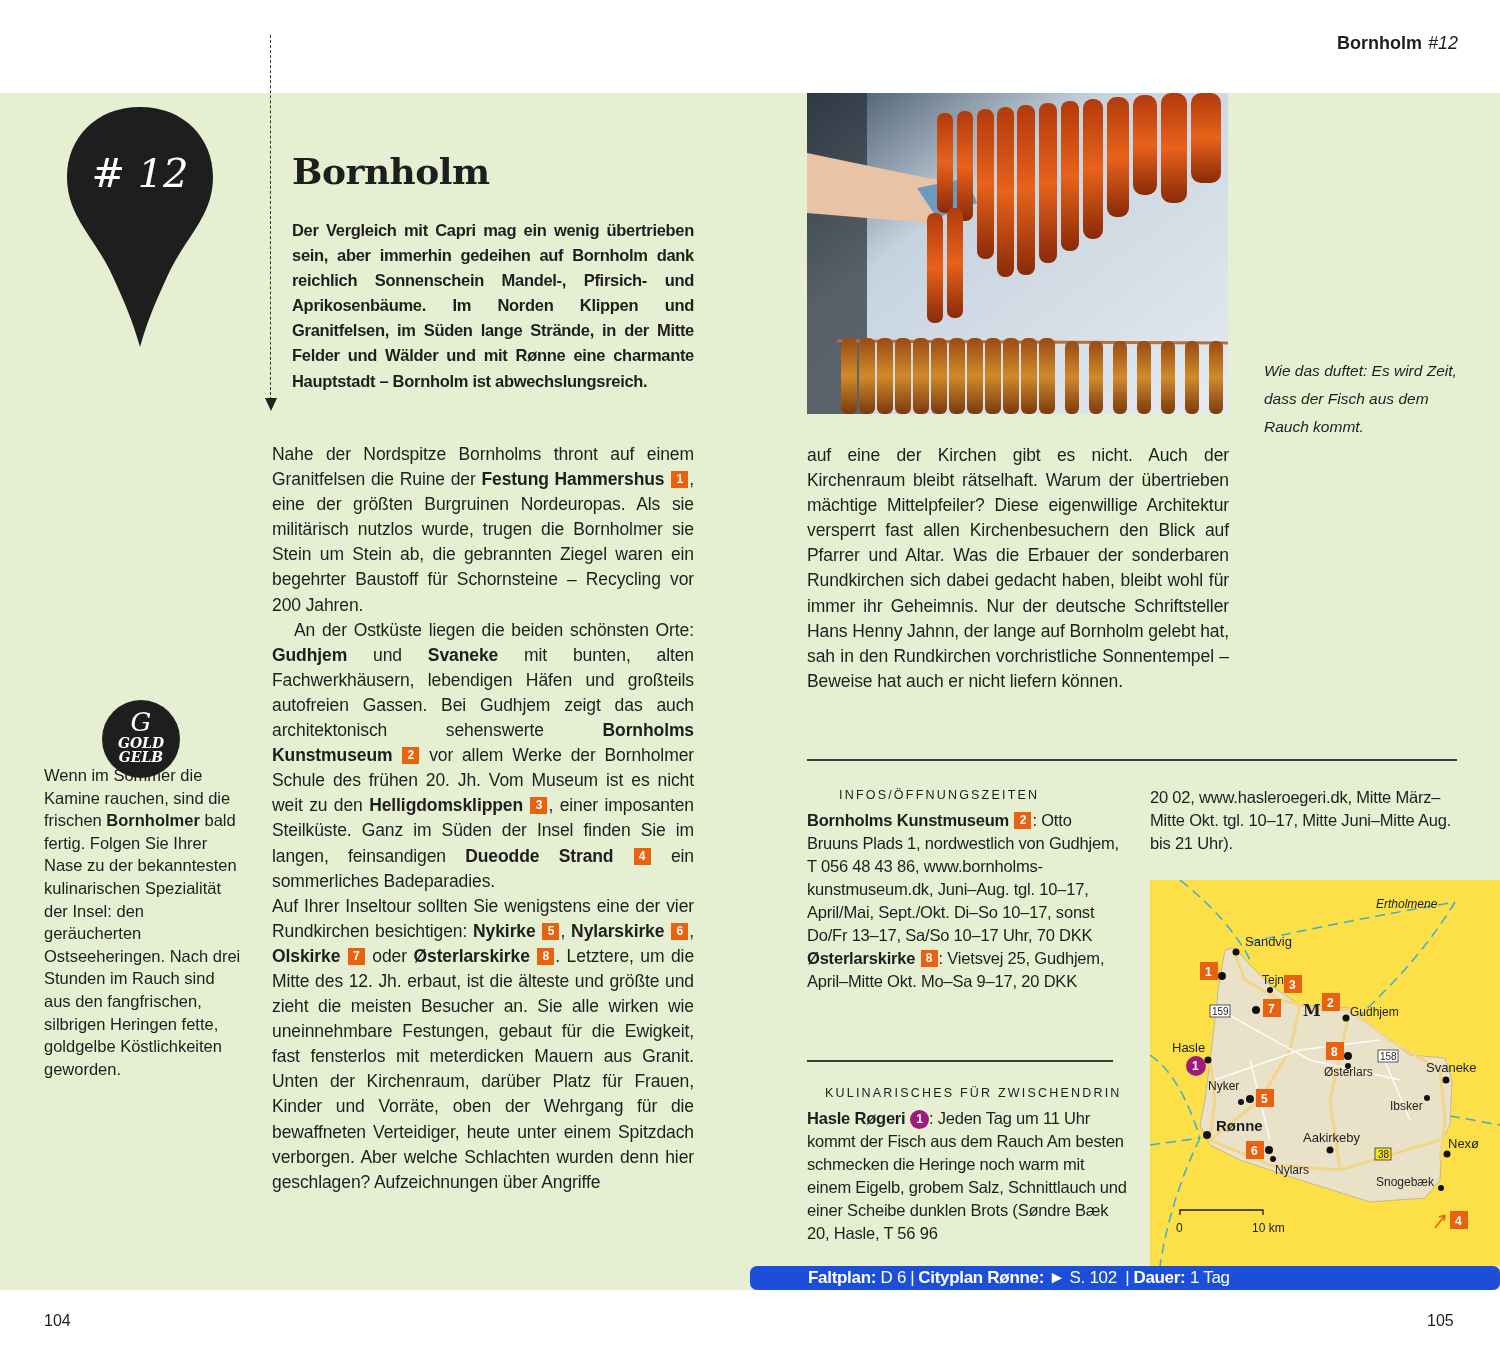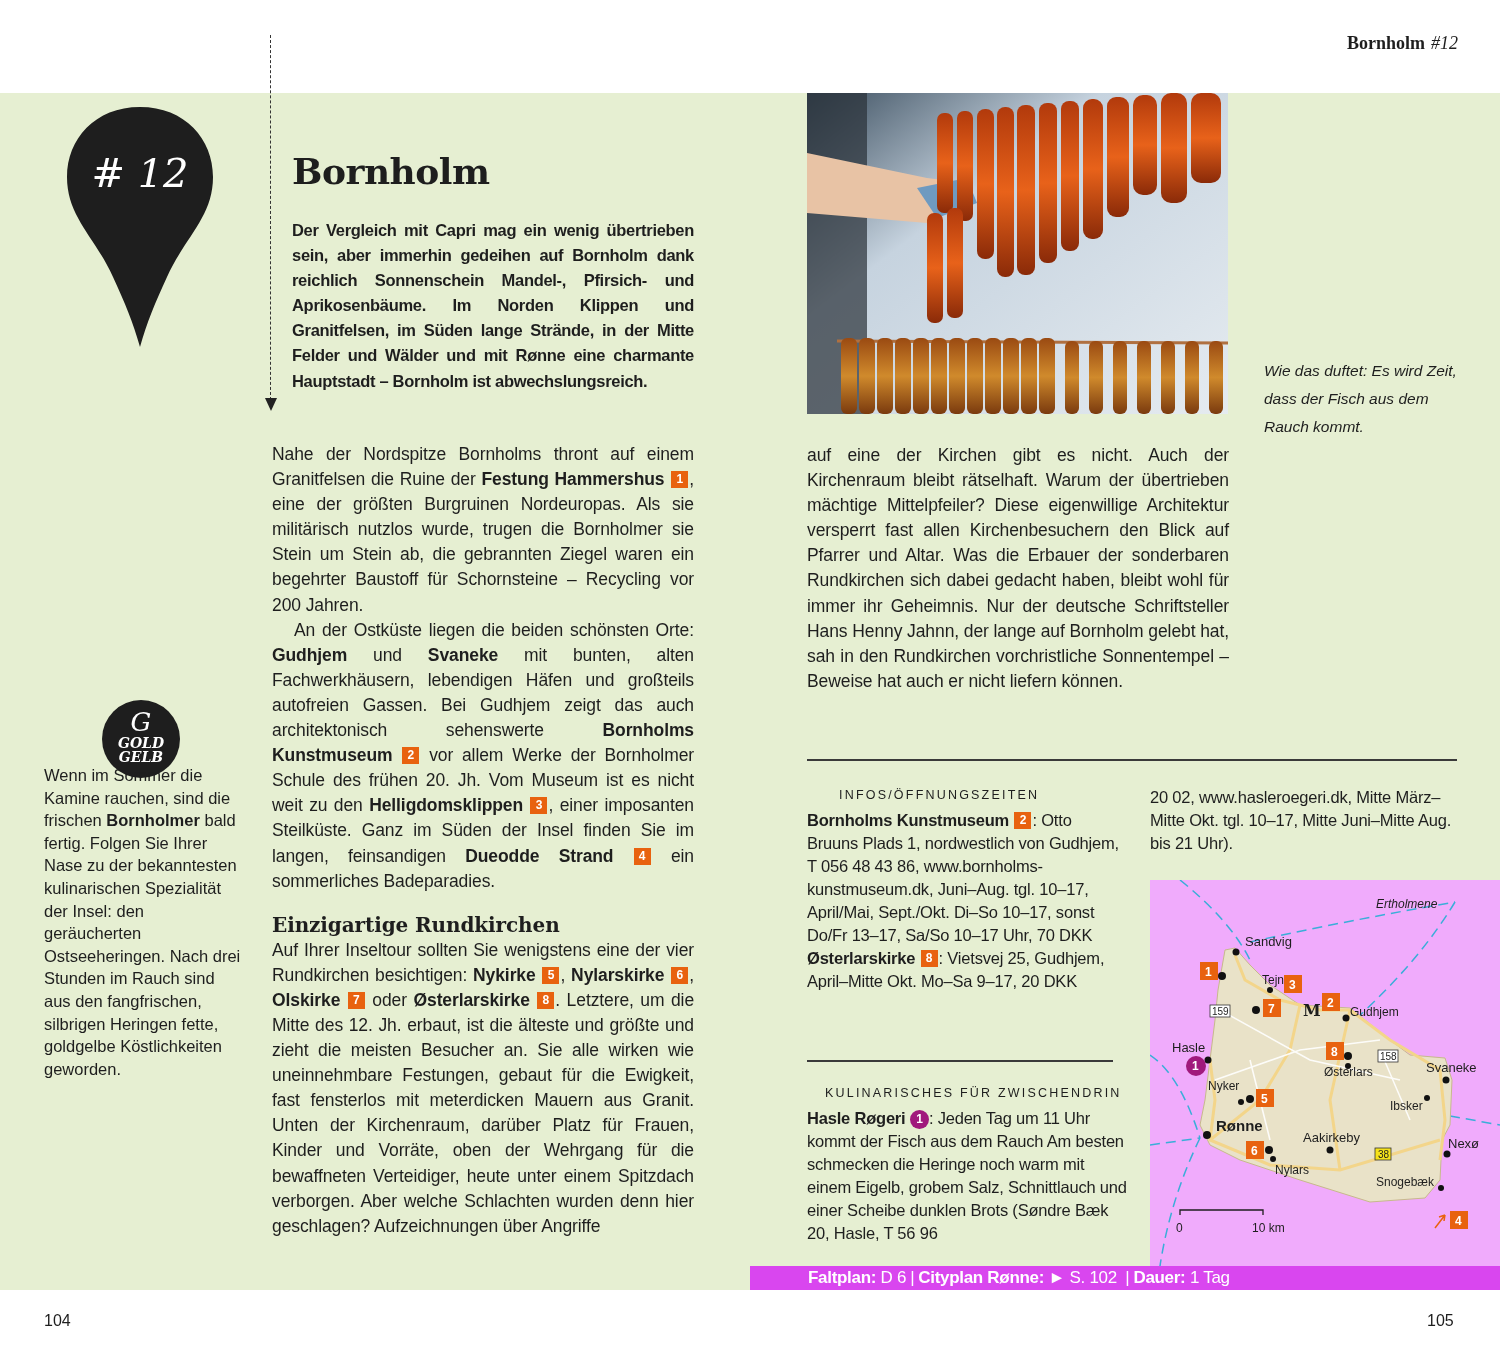--- a/index.html
+++ b/index.html
@@ -1,20 +1,20 @@
 <!DOCTYPE html>
 <html><head>
 <meta charset="utf-8">
 <style>
   * { box-sizing: border-box; margin: 0; padding: 0; }
   html, body { width: 1500px; height: 1357px; background: #ffffff; overflow: hidden; }
   body { position: relative; font-family: "Liberation Sans", sans-serif; color: #1e1e1e; }
 
   .green-band { position: absolute; left: 0; top: 93px; width: 1500px; height: 1197px; background: #e6efd2; }
-  .running-head { position: absolute; right: 42px; top: 33px; font-family: Liberation Serif, serif; font-size: 18px; font-weight: bold; color: #1e1e1e; margin-left: 20px; }
+  .running-head { position: absolute; right: 42px; top: 33px; font-family: Liberation Sans, sans-serif; font-size: 18px; font-weight: bold; color: #1e1e1e; margin-left: 20px; }
   .running-head i { font-weight: normal; font-style: italic; margin-left: 6px; }
 
   .dash-line { position: absolute; left: 270px; top: 35px; width: 0; height: 365px; border-left: 1.5px dashed #333; }
   .dash-arrow { position: absolute; left: 265px; top: 398px; width: 0; height: 0; border-left: 6px solid transparent; border-right: 6px solid transparent; border-top: 13px solid #222; }
 
   .pin { position: absolute; left: 67px; top: 107px; width: 146px; height: 240px; }
   .pin-label { position: absolute; left: 67px; top: 150px; width: 146px; text-align: center; color: #fff; font-family: "DejaVu Serif", serif; font-style: italic; font-size: 40px; }
 
   .title { position: absolute; left: 292px; top: 110px; font-family: "DejaVu Serif", serif; font-weight: bold; font-size: 36px; line-height: 41px; color: #1e1e1e; letter-spacing: -0.5px; }
   .intro { position: absolute; left: 292px; top: 218px; width: 402px; font-family: "Liberation Sans", sans-serif; font-weight: bold; font-size: 16.5px; line-height: 25.1px; text-align: justify; color: #1e1e1e; letter-spacing: -0.3px; }
@@ -36,24 +36,24 @@
   .sidebar-text { position: absolute; left: 44px; top: 764px; width: 200px; font-size: 16.5px; line-height: 22.6px; color: #1e1e1e; }
 
   .photo { position: absolute; left: 807px; top: 93px; width: 421px; height: 321px; overflow: hidden; background: #b9c9d6; }
   .caption { position: absolute; left: 1264px; top: 357px; width: 200px; font-style: italic; font-size: 15.5px; line-height: 28px; color: #1e1e1e; }
 
   .rule { position: absolute; height: 2px; background: #3a3a3a; }
   .info-label { position: absolute; font-size: 12.5px; letter-spacing: 2.2px; color: #1e1e1e; }
   .info-text { position: absolute; font-size: 16.5px; line-height: 23px; color: #1e1e1e; letter-spacing: -0.2px; }
   .info-text b { font-weight: bold; }
 
-  .map { position: absolute; left: 1150px; top: 880px; width: 350px; height: 386px; background: #f0abfc; overflow: hidden; }
+  .map { position: absolute; left: 1150px; top: 880px; width: 350px; height: 386px; background: #fde047; overflow: hidden; }
   .map svg { position: absolute; left: 0; top: 0; }
 
-  .footer-bar { position: absolute; left: 750px; top: 1266px; width: 750px; height: 24px; background: #d946ef; color: #fff; font-size: 17px; line-height: 24px; padding-left: 58px; white-space: nowrap; letter-spacing: -0.3px; }
+  .footer-bar { position: absolute; left: 750px; top: 1266px; width: 750px; height: 24px; background: #1d4ed8; color: #fff; font-size: 17px; line-height: 24px; padding-left: 58px; white-space: nowrap; letter-spacing: -0.3px; border-radius: 7px; }
   .footer-bar b { font-weight: bold; }
   .footer-bar .sep { margin: 0 4px; }
 
   .page-num { position: absolute; top: 1312px; font-size: 16px; color: #1e1e1e; }
 </style>
 </head>
 <body>
 
 <div class="green-band"></div>
 
@@ -67,21 +67,20 @@
 </svg>
 <div class="pin-label"># 12</div>
 
 <h1 class="title"><br><span>Bornholm</span></h1>
 
 <div class="intro">Der Vergleich mit Capri mag ein wenig übertrieben sein, aber immerhin gedeihen auf Bornholm dank reichlich Sonnenschein Mandel-, Pfirsich- und Aprikosenbäume. Im Norden Klippen und Granitfelsen, im Süden lange Strände, in der Mitte Felder und Wälder und mit Rønne eine charmante Hauptstadt – Bornholm ist abwechslungsreich.</div>
 
 <div class="body-col col1">
   <p><span>Nahe der Nordspitze Bornholms thront auf einem Granitfelsen die Ruine der </span><b>Festung Hammershus</b> <span class="badge">1</span><span>, eine der größten Burgruinen Nordeuropas. Als sie militärisch nutzlos wurde, trugen die Bornholmer sie Stein um Stein ab, die gebrannten Ziegel waren ein begehrter Baustoff für Schornsteine – Recycling vor 200 Jahren.</span></p>
   <p class="indent"><span>An der Ostküste liegen die beiden schönsten Orte: </span><b>Gudhjem</b><span> und </span><b>Svaneke</b><span> mit bunten, alten Fachwerkhäusern, lebendigen Häfen und großteils autofreien Gassen. Bei Gudhjem zeigt das auch architektonisch sehenswerte </span><b>Bornholms Kunstmuseum</b> <span class="badge">2</span><span> vor allem Werke der Bornholmer Schule des frühen 20. Jh. Vom Museum ist es nicht weit zu den </span><b>Helligdomsklippen</b> <span class="badge">3</span><span>, einer imposanten Steilküste. Ganz im Süden der Insel finden Sie im langen, feinsandigen </span><b>Dueodde Strand</b> <span class="badge">4</span><span> ein sommerliches Badeparadies.</span></p>
-  <h2 class="subhead">Einzigartige Rundkirchen</h2>
   <p><span>Auf Ihrer Inseltour sollten Sie wenigstens eine der vier Rundkirchen besichtigen: </span><b>Nykirke</b> <span class="badge">5</span><span>, </span><b>Nylarskirke</b> <span class="badge">6</span><span>, </span><b>Olskirke</b> <span class="badge">7</span><span> oder </span><b>Østerlarskirke</b> <span class="badge">8</span><span>. Letztere, um die Mitte des 12. Jh. erbaut, ist die älteste und größte und zieht die meisten Besucher an. Sie alle wirken wie uneinnehmbare Festungen, gebaut für die Ewigkeit, fast fensterlos mit meterdicken Mauern aus Granit. Unten der Kirchenraum, darüber Platz für Frauen, Kinder und Vorräte, oben der Wehrgang für die bewaffneten Verteidiger, heute unter einem Spitzdach verborgen. Aber welche Schlachten wurden denn hier geschlagen? Aufzeichnungen über Angriffe</span></p>
 </div>
 
 <div class="body-col col2">
   <p>auf eine der Kirchen gibt es nicht. Auch der Kirchenraum bleibt rätselhaft. Warum der übertrieben mächtige Mittelpfeiler? Diese eigenwillige Architektur versperrt fast allen Kirchenbesuchern den Blick auf Pfarrer und Altar. Was die Erbauer der sonderbaren Rundkirchen sich dabei gedacht haben, bleibt wohl für immer ihr Geheimnis. Nur der deutsche Schriftsteller Hans Henny Jahnn, der lange auf Bornholm gelebt hat, sah in den Rundkirchen vorchristliche Sonnentempel – Beweise hat auch er nicht liefern können.</p>
 </div>
 
 <div class="gold-badge">
   <span class="g">G</span>
   <span class="t">GOLD</span>

